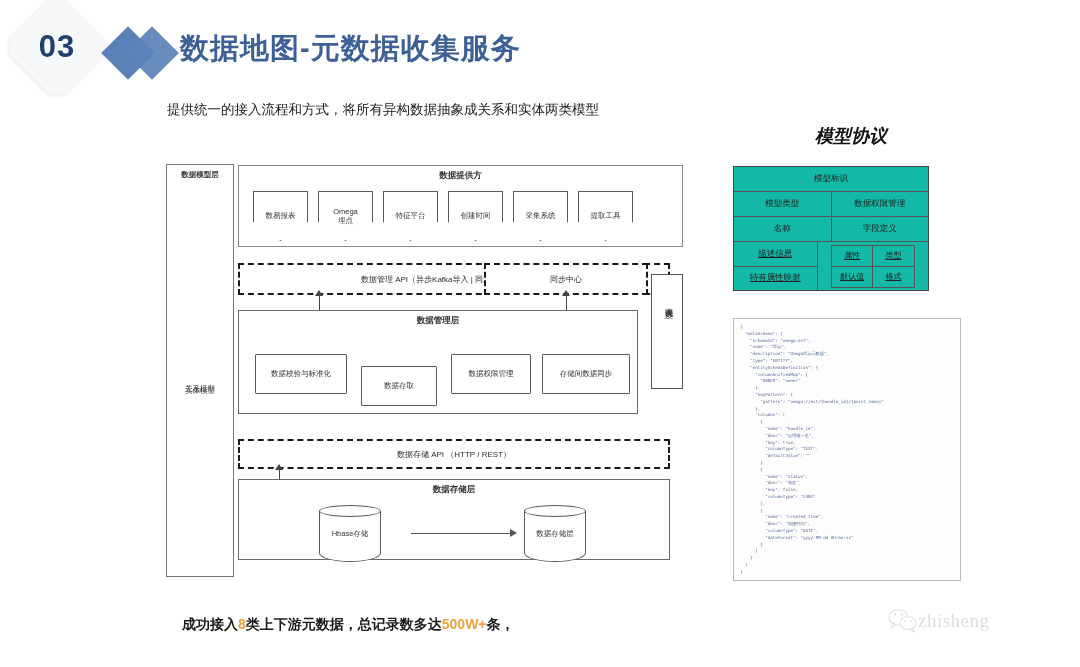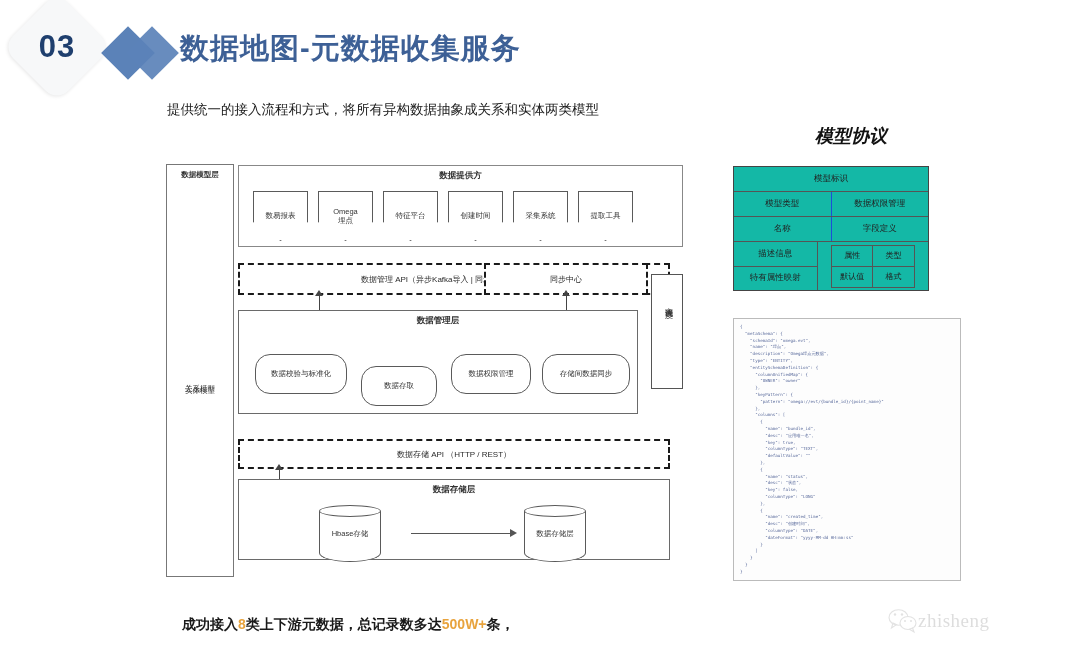--- a/index.html
+++ b/index.html
@@ -66,21 +66,21 @@
 
   #offline{left:485px;top:110px;width:32px;height:115px;border:1px solid #555;}
   #offline-txt{
     position:absolute;left:0;right:0;top:26px;text-align:center;
     font-size:8px;line-height:1.35;color:#333;writing-mode:vertical-rl;
     margin:0 auto;width:12px;letter-spacing:1px;
   }
 
   #mgmt-layer{left:72px;top:146px;width:400px;height:104px;border:1px solid #6a6a6a;}
   .rbx{
-    position:absolute;top:43px;height:40px;border:1px solid #5a5a5a;border-radius:15px;
+    position:absolute;top:43px;height:40px;border:1px solid #5a5a5a;border-radius:1px;
     background:#fff;display:flex;align-items:center;justify-content:center;
     font-size:7.5px;color:#333;box-sizing:border-box;text-align:center;
   }
   #store-api{left:72px;top:275px;width:432px;height:30px;border:2px dashed #1a1a1a;}
   #store-layer{left:72px;top:315px;width:432px;height:81px;border:1px solid #6a6a6a;}
   .cyl{position:absolute;width:62px;height:57px;}
   .cyl-body{
     position:absolute;left:0;top:6px;width:62px;height:51px;
     border:1px solid #5a5a5a;border-top:none;border-radius:0 0 31px 31px/0 0 9px 9px;
     box-sizing:border-box;background:#fff;
@@ -236,21 +236,21 @@
     <div class="pcell full">模型标识</div>
   </div>
   <div class="prow">
     <div class="pcell">模型类型</div>
     <div class="pcell">数据权限管理</div>
   </div>
   <div class="prow">
     <div class="pcell" style="border-bottom:none;">名称</div>
     <div class="pcell">字段定义</div>
   </div>
-  <div class="prow" style="flex:2;">
+  <div class="prow" style="flex:2;text-decoration:underline;">
     <div style="flex:1;display:flex;flex-direction:column;border-right:1px solid #555;">
       <div class="pcell" style="border-right:none;border-bottom:1px solid #555;">描述信息</div>
       <div class="pcell" style="border-right:none;">特有属性映射</div>
     </div>
     <div class="subgrid">
       <div class="subrow">
         <div class="subcell">属性</div>
         <div class="subcell">类型</div>
       </div>
       <div class="subrow">

